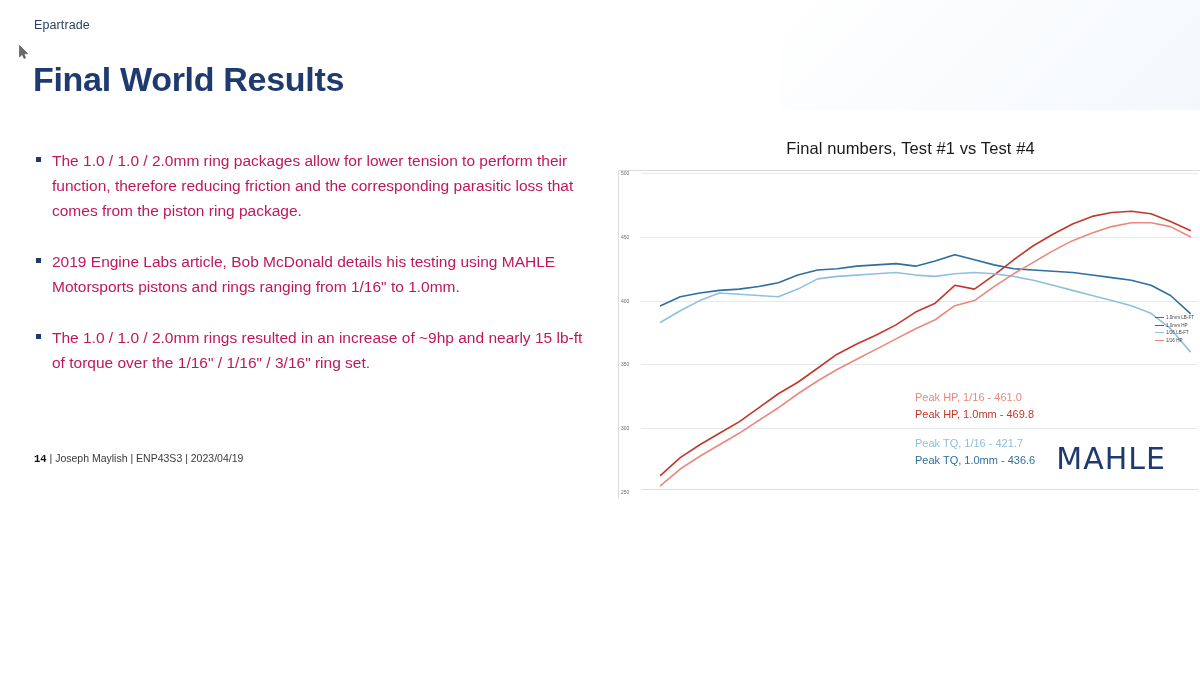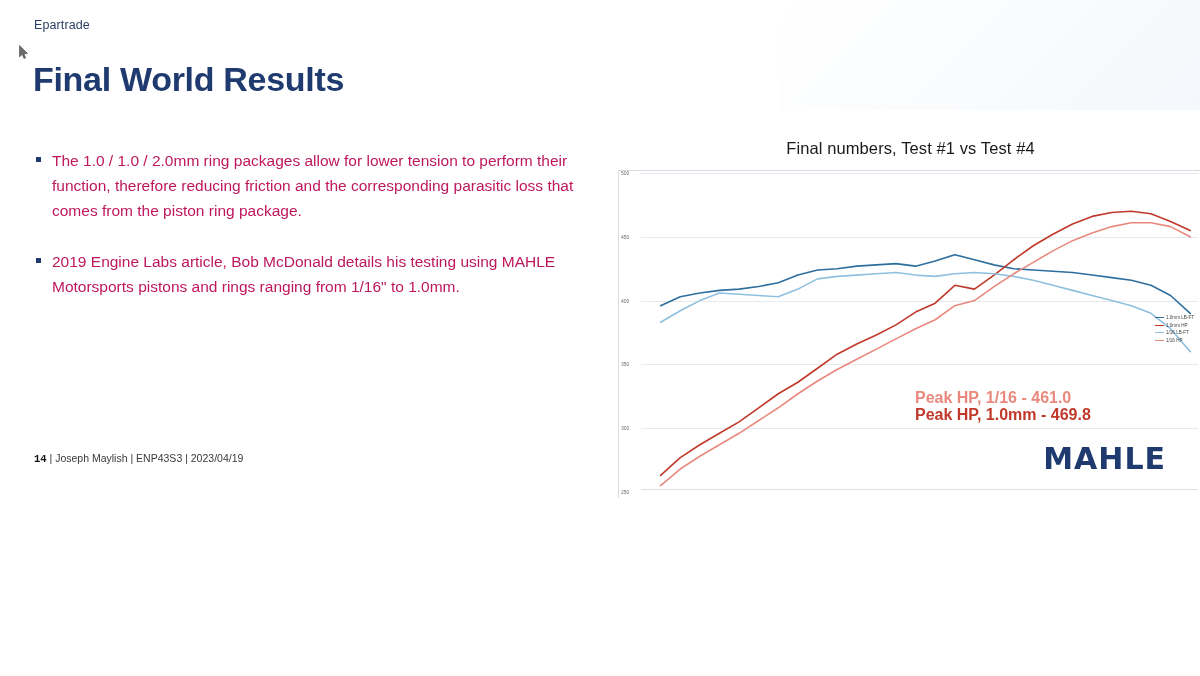--- a/index.html
+++ b/index.html
@@ -146,23 +146,23 @@
     gap: 2px;
     white-space: nowrap;
   }
   .legend .swatch {
     display: inline-block;
     width: 9px;
     height: 1.4px;
   }
   .annot {
     position: absolute;
-    font-size: 16px;
+    font-size: 11px;
     line-height: 17px;
-    font-weight: 700;
+    font-weight: 400;
   }
   .annot.hp { left: 296px; top: 218px; }
   .annot.tq { left: 296px; top: 264px; }
   .c-hp-light { color: #e9897e; }
   .c-hp-dark  { color: #c0392b; }
   .c-tq-light { color: #8fc0e0; }
   .c-tq-dark  { color: #2e6f9e; }
 
   
   .footer {
@@ -171,21 +171,21 @@
     bottom: 33px;
     font-size: 10.5px;
     color: #3a3a3a;
   }
   .footer b { color: #111; font-family: Liberation Mono, monospace; }
   .brand {
     position: absolute;
     right: 34px;
     bottom: 22px;
     font-size: 30px;
-    font-weight: bold;
+    font-weight: normal;
     color: #1e3a6e;
     letter-spacing: 1px;
     font-family: "DejaVu Sans", sans-serif;
   }
   .topfade {
     position: absolute;
     right: 0; top: 0;
     width: 420px; height: 110px;
     background: linear-gradient(135deg, rgba(240,245,250,0.0) 0%, rgba(235,242,249,0.55) 100%);
     pointer-events: none;
@@ -208,20 +208,24 @@
   <h1 class="title">Final World Results</h1>
 
   <div class="bullets">
     <div class="bullet">
       <span class="sq"></span>
       <span>The 1.0 / 1.0 / 2.0mm ring packages allow for lower tension to perform their function, therefore reducing friction and the corresponding parasitic loss that comes from the piston ring package.</span>
     </div>
     <div class="bullet">
       <span class="sq"></span>
       <span>2019 Engine Labs article, Bob McDonald details his testing using MAHLE Motorsports pistons and rings ranging from 1/16" to 1.0mm.</span>
+    </div>
+    <div class="bullet">
+      <span class="sq"></span>
+      <span>The 1.0 / 1.0 / 2.0mm rings resulted in an increase of ~9hp and nearly 15 lb-ft of torque over the 1/16" / 1/16" / 3/16" ring set.</span>
     </div>
   </div>
 
   <div class="chart-wrap">
     <div class="chart-title">Final numbers, Test #1 vs Test #4</div>
     <div class="plot-box">
 
       <div class="gridline" style="top:2px;"></div>
       <div class="gridline" style="top:65.8px;"></div>
       <div class="gridline" style="top:129.6px;"></div>
@@ -266,20 +270,24 @@
         <div class="row">
             <span class="swatch" style="background:#e9897e"></span>
             <span>1/16 HP</span>
           </div>
       </div>
 
       <div class="annot hp">
         <div class="c-hp-light">Peak HP, 1/16 - 461.0</div>
         <div class="c-hp-dark">Peak HP, 1.0mm - 469.8</div>
       </div>
+      <div class="annot tq">
+        <div class="c-tq-light">Peak TQ, 1/16 - 421.7</div>
+        <div class="c-tq-dark">Peak TQ, 1.0mm - 436.6</div>
+      </div>
     </div>
   </div>
 
   <div class="footer">
     <b>14</b>
     <span>| Joseph Maylish | ENP43S3 | 2023/04/19</span>
   </div>
   <div class="brand">MAHLE</div>
 
 </div>

